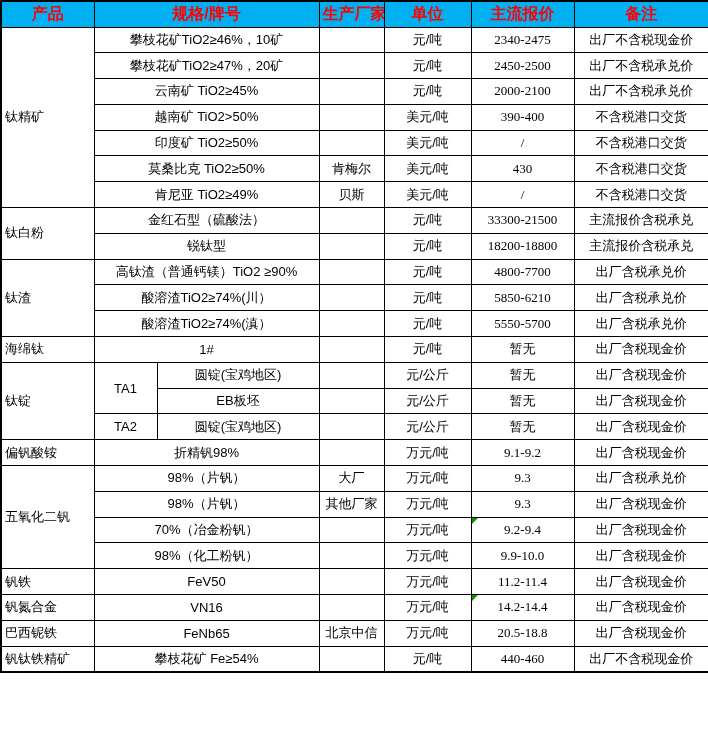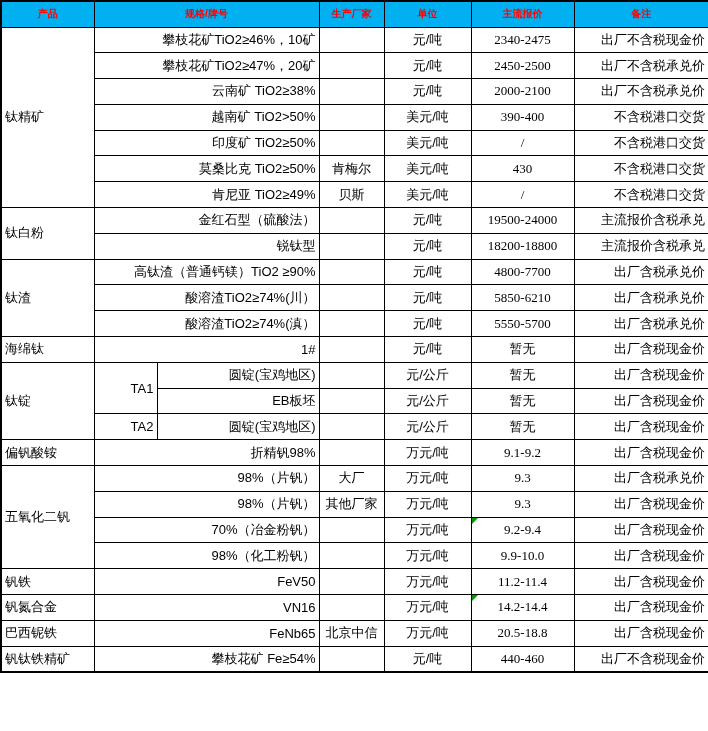--- a/index.html
+++ b/index.html
@@ -23,26 +23,26 @@
     padding: 0 3px;
     overflow: hidden;
     white-space: nowrap;
     vertical-align: middle;
   }
   thead tr { height: 26px; }
   th {
     background: #00B0F0;
     color: #FF0000;
     font-weight: bold;
-    font-size: 10px;
+    font-size: 16px;
     text-align: center;
   }
   tbody tr { height: 25.8px; }
   td.prod  { text-align: left; }
-  td.spec, td.speca, td.specb, td.note { text-align: right; }
+  td.spec, td.speca, td.specb, td.note { text-align: center; }
   td.maker, td.unit, td.price { text-align: center; }
   td.price { position: relative; font-family: Liberation Serif, serif; }
   .mk {
     position: absolute;
     top: 0; left: 0;
     width: 0; height: 0;
     border-top: 6px solid #009900;
     border-right: 6px solid transparent;
   }
 </style>
@@ -79,21 +79,21 @@
       <td class="note">出厂不含税现金价</td>
     </tr>
     <tr>
       <td class="spec" colspan="2">攀枝花矿TiO2≥47%，20矿</td>
       <td class="maker"></td>
       <td class="unit">元/吨</td>
       <td class="price">2450-2500</td>
       <td class="note">出厂不含税承兑价</td>
     </tr>
     <tr>
-      <td class="spec" colspan="2">云南矿 TiO2≥38%</td>
+      <td class="spec" colspan="2">云南矿 TiO2≥45%</td>
       <td class="maker"></td>
       <td class="unit">元/吨</td>
       <td class="price">2000-2100</td>
       <td class="note">出厂不含税承兑价</td>
     </tr>
     <tr>
       <td class="spec" colspan="2">越南矿 TiO2&gt;50%</td>
       <td class="maker"></td>
       <td class="unit">美元/吨</td>
       <td class="price">390-400</td>
@@ -118,21 +118,21 @@
       <td class="maker">贝斯</td>
       <td class="unit">美元/吨</td>
       <td class="price">/</td>
       <td class="note">不含税港口交货</td>
     </tr>
     <tr>
       <td class="prod" rowspan="2">钛白粉</td>
       <td class="spec" colspan="2">金红石型（硫酸法）</td>
       <td class="maker"></td>
       <td class="unit">元/吨</td>
-      <td class="price">19500-24000</td>
+      <td class="price">33300-21500</td>
       <td class="note">主流报价含税承兑</td>
     </tr>
     <tr>
       <td class="spec" colspan="2">锐钛型</td>
       <td class="maker"></td>
       <td class="unit">元/吨</td>
       <td class="price">18200-18800</td>
       <td class="note">主流报价含税承兑</td>
     </tr>
     <tr>

